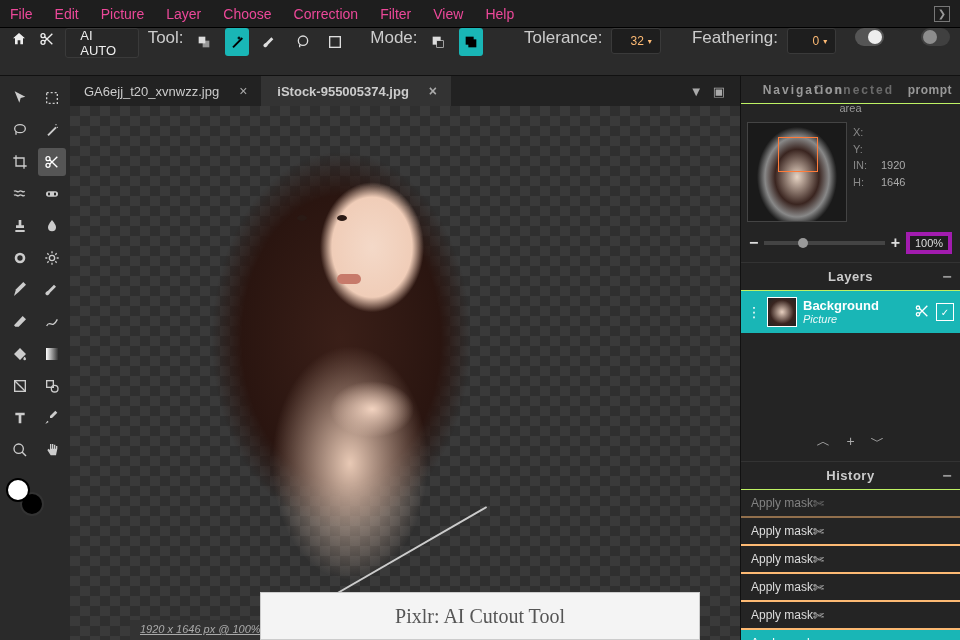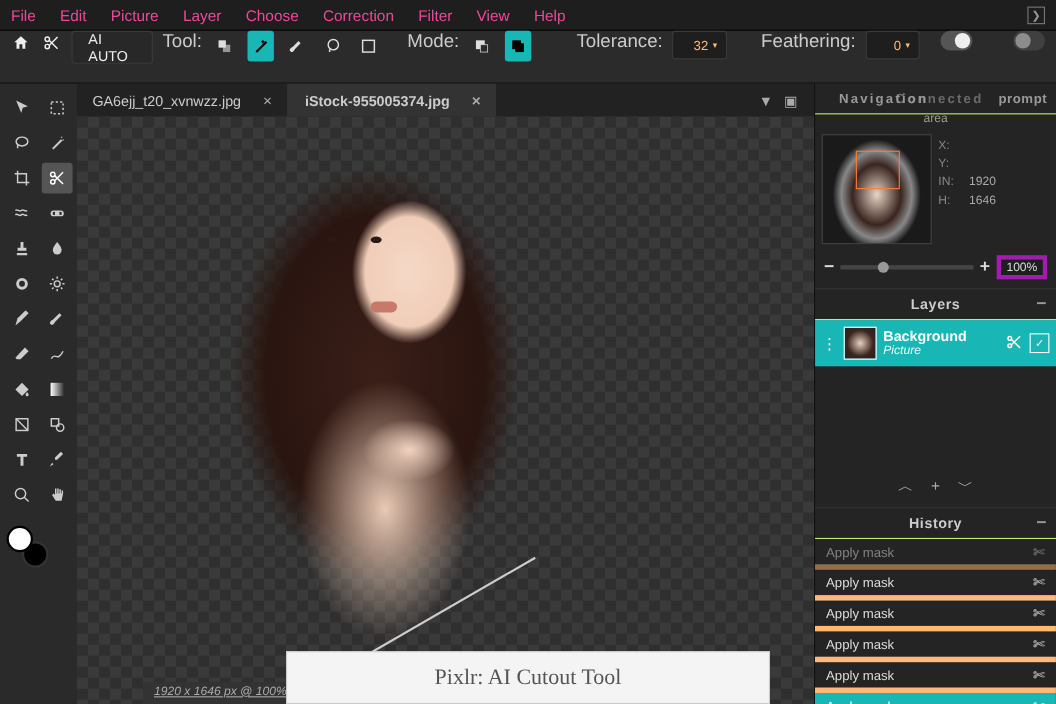--- a/index.html
+++ b/index.html
@@ -88,21 +88,21 @@
   .layer-handle { font-size: 14px; cursor: grab; }
   .layer-thumb { width: 30px; height: 30px; border: 1px solid #fff; background: radial-gradient(ellipse at center, #e8d0c0 0%, #3a2520 60%, #222 100%); }
   .layer-info { flex: 1; line-height: 1.1; }
   .layer-name { font-size: 13px; font-weight: 600; }
   .layer-type { font-size: 11px; font-style: italic; opacity: 0.9; }
   .layer-actions { display: flex; gap: 6px; align-items: center; }
   .layer-vis { width: 18px; height: 18px; border: 1px solid #fff; display: flex; align-items: center; justify-content: center; font-size: 10px; }
   .layer-nav { display: flex; justify-content: center; gap: 16px; padding: 10px 0; font-size: 14px; color: #aaa; border-bottom: 1px solid #333; }
 
   .history-body { overflow-y: auto; flex: 1; }
-  .hist-row { display: flex; align-items: center; height: 28px; padding: 0 10px; justify-content: space-between; border-bottom: 5px solid #fdba74; cursor: pointer; }
+  .hist-row { display: flex; align-items: center; height: 28px; padding: 0 10px; justify-content: flex-start; border-bottom: 2px solid #fdba74; cursor: pointer; }
   .hist-row.dim { opacity: 0.5; }
   .hist-row.sel { background: #19b6b6; color: #fff; }
   .hist-label { font-size: 12px; }
 
   .caption { position: absolute; bottom: 0; left: 50%; transform: translateX(-50%); width: 440px; height: 48px; background: #f4f4f4; border: 1px solid #ccc; display: flex; align-items: center; justify-content: center; font-size: 20px; color: #555; font-family: Georgia, serif; }
 
   svg { width: 16px; height: 16px; }
 </style>
 </head>
 <body>

